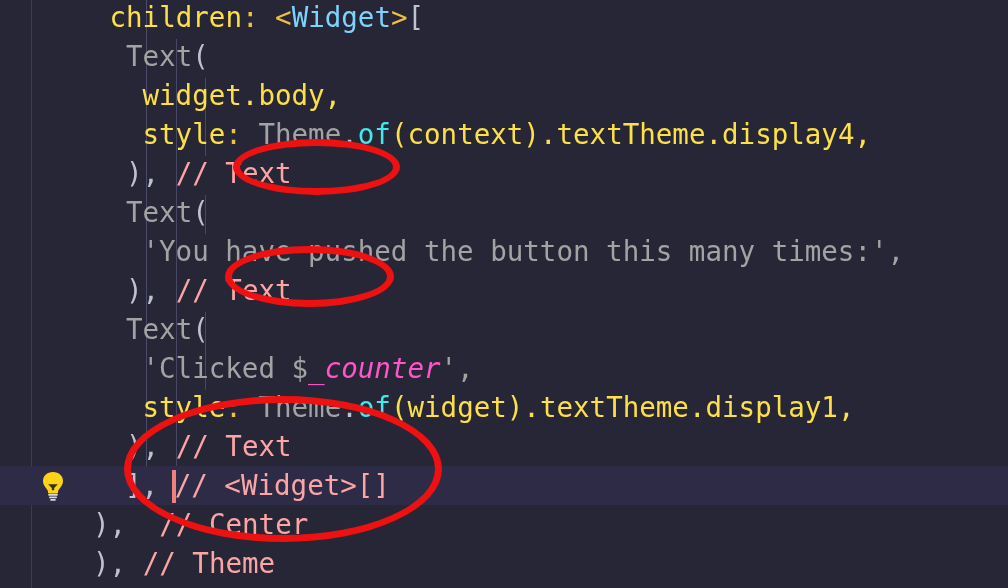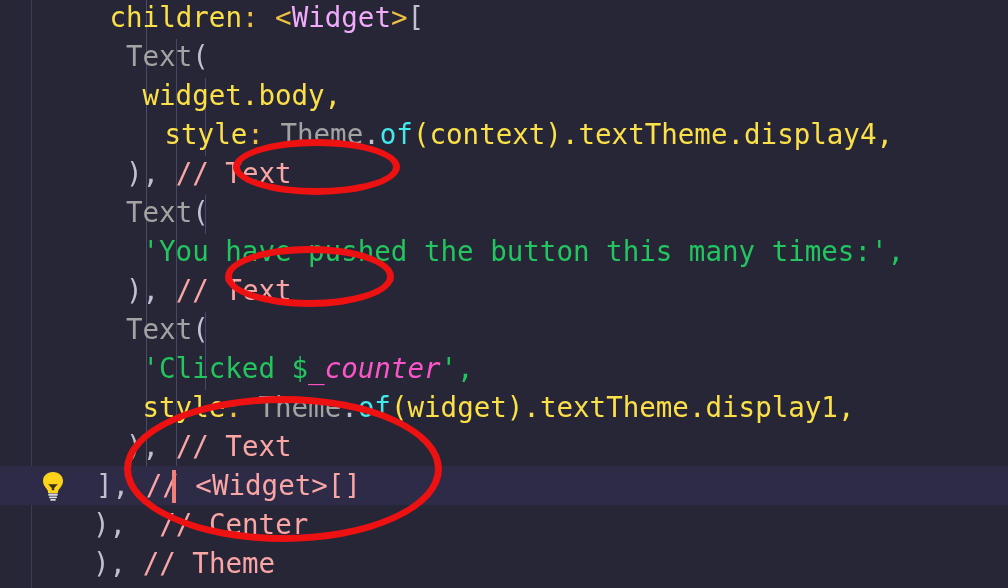--- a/index.html
+++ b/index.html
@@ -74,27 +74,27 @@
     line-height: 39px;
     white-space: pre;
     font-size: 27.5px;
     letter-spacing: 0px;
     color: #c5c8d4;
   }
 
   
   .t-plain   { color: #fde047; }
   .t-punct   { color: #bfc2ce; }
-  .t-type    { color: #f0abfc; }
+  .t-type    { color: #7dd3fc; }
   .t-class   { color: #a3a3a3; }
   .t-colon   { color: #f0c040; }
   .t-angle   { color: #f0c040; }
   .t-method  { color: #42e8ea; }
   .t-comment { color: #fca5a5; }
-  .t-string  { color: #22c55e; }
+  .t-string  { color: #a3a3a3; }
   .t-field   { color: #ff55c8; font-style: italic; }
 
   
   #caret {
     position: absolute;
     left: 172px;
     top: 470px;
     width: 4px;
     height: 33px;
     background: #f0807a;
@@ -135,30 +135,30 @@
 
   <div class="indent-guide" style="left:205px; top:78px; height:78px;"></div>
   <div class="indent-guide" style="left:205px; top:195px; height:39px;"></div>
   <div class="indent-guide" style="left:205px; top:312px; height:78px;"></div>
   <div class="indent-guide" style="left:176px; top:39px; height:427px;"></div>
 
   <div id="code-surface">
       <div class="code-line" style="top: -2px; left: 109.5px;"><span class="t-plain">children</span><span class="t-colon">:</span><span class="t-plain"> </span><span class="t-angle">&lt;</span><span class="t-type">Widget</span><span class="t-angle">&gt;</span><span class="t-punct">[</span></div>
       <div class="code-line" style="top: 37px; left: 126px;"><span class="t-class">Text</span><span class="t-punct">(</span></div>
       <div class="code-line" style="top: 76px; left: 142.5px;"><span class="t-plain">widget.body,</span></div>
-      <div class="code-line" style="top: 115px; left: 142.5px; margin-left: 22px;"><span class="t-plain">style</span><span class="t-colon">:</span><span class="t-plain"> </span><span class="t-class">Theme</span><span class="t-punct">.</span><span class="t-method">of</span><span class="t-plain">(context).textTheme.display4,</span></div>
+      <div class="code-line" style="top: 115px; left: 142.5px;"><span class="t-plain">style</span><span class="t-colon">:</span><span class="t-plain"> </span><span class="t-class">Theme</span><span class="t-punct">.</span><span class="t-method">of</span><span class="t-plain">(context).textTheme.display4,</span></div>
       <div class="code-line" style="top: 154px; left: 126px;"><span class="t-punct">),</span><span class="t-plain"> </span><span class="t-comment">// Text</span></div>
       <div class="code-line" style="top: 193px; left: 126px;"><span class="t-class">Text</span><span class="t-punct">(</span></div>
       <div class="code-line" style="top: 232px; left: 142.5px;"><span class="t-string">'You have pushed the button this many times:',</span></div>
       <div class="code-line" style="top: 271px; left: 126px;"><span class="t-punct">),</span><span class="t-plain"> </span><span class="t-comment">// Text</span></div>
       <div class="code-line" style="top: 310px; left: 126px;"><span class="t-class">Text</span><span class="t-punct">(</span></div>
       <div class="code-line" style="top: 349px; left: 142.5px;"><span class="t-string">'Clicked $</span><span class="t-field">_counter</span><span class="t-string">',</span></div>
       <div class="code-line" style="top: 388px; left: 142.5px;"><span class="t-plain">style</span><span class="t-colon">:</span><span class="t-plain"> </span><span class="t-class">Theme</span><span class="t-punct">.</span><span class="t-method">of</span><span class="t-plain">(widget).textTheme.display1,</span></div>
       <div class="code-line" style="top: 427px; left: 126px;"><span class="t-punct">),</span><span class="t-plain"> </span><span class="t-comment">// Text</span></div>
-      <div class="code-line" style="top: 466px; left: 96px;"><span class="t-punct">],</span><span class="t-plain"> </span><span class="t-comment">// &lt;Widget&gt;[]</span></div>
+      <div class="code-line" style="top: 466px; left: 125px;"><span class="t-punct">],</span><span class="t-plain"> </span><span class="t-comment">// &lt;Widget&gt;[]</span></div>
       <div class="code-line" style="top: 505px; left: 93px;"><span class="t-punct">),</span><span class="t-plain">  </span><span class="t-comment">// Center</span></div>
       <div class="code-line" style="top: 544px; left: 93px;"><span class="t-punct">),</span><span class="t-plain"> </span><span class="t-comment">// Theme</span></div>
       <div class="code-line" style="top: 583px; left: 93px;"><span class="t-plain">floatingActionButton</span><span class="t-colon">:</span><span class="t-plain"> </span><span class="t-class">FloatingActionButton</span><span class="t-punct">(</span></div>
     </div>
 
   <div id="caret"></div>
 
   <div id="lightbulb">
     <svg viewBox="0 0 26 30" width="26" height="30">
       <path d="M13 1 C6.9 1 3 5.2 3 10.1 c0 3.5 1.9 5.6 3.3 7.3 c0.9 1.1 1.5 1.9 1.6 2.9 l0.2 1.6 h9.8 l0.2-1.6 c0.1-1 0.7-1.8 1.6-2.9 C21.1 15.7 23 13.6 23 10.1 C23 5.2 19.1 1 13 1 Z" fill="#ffd31a"></path>

